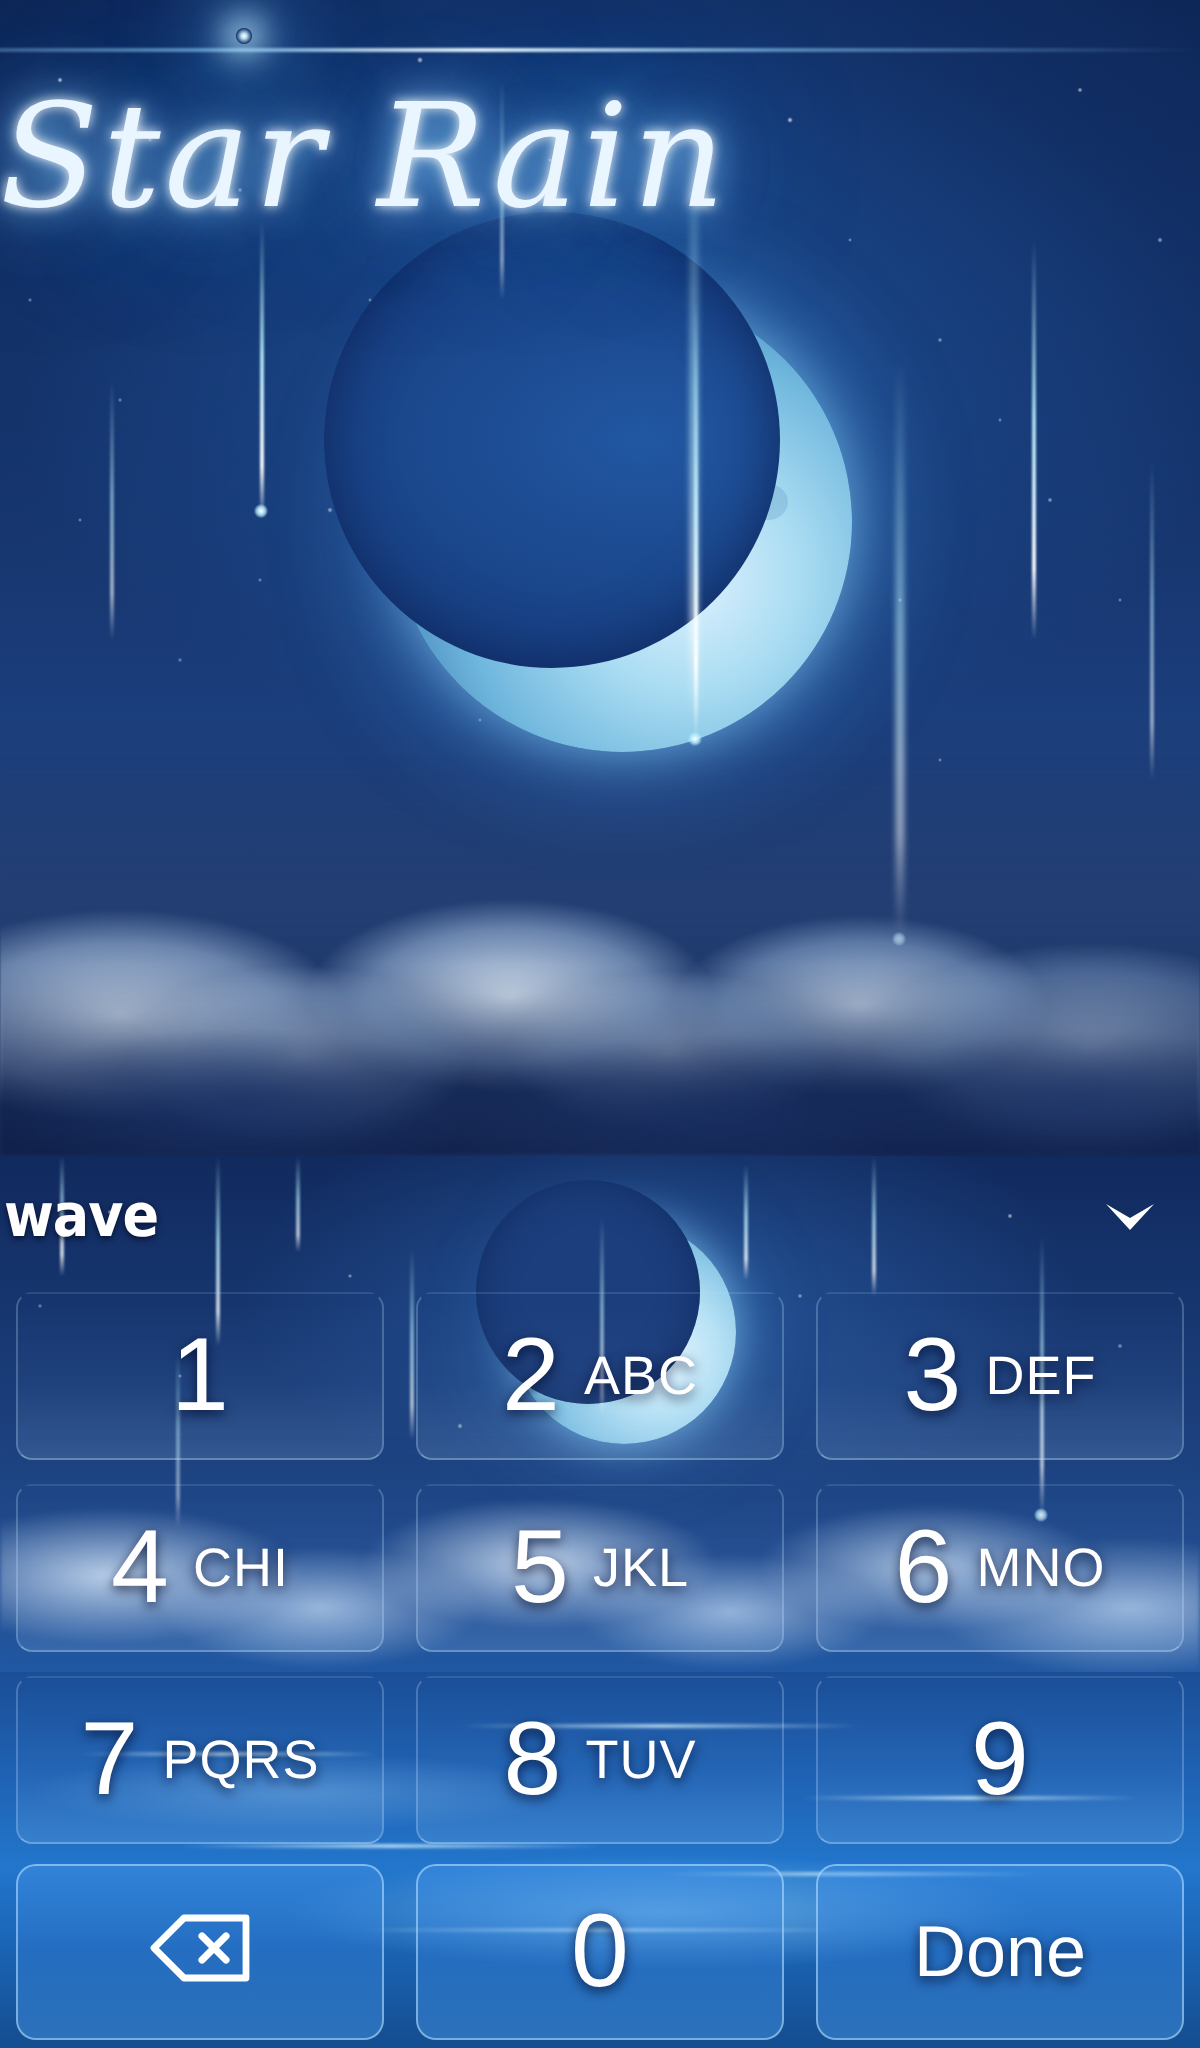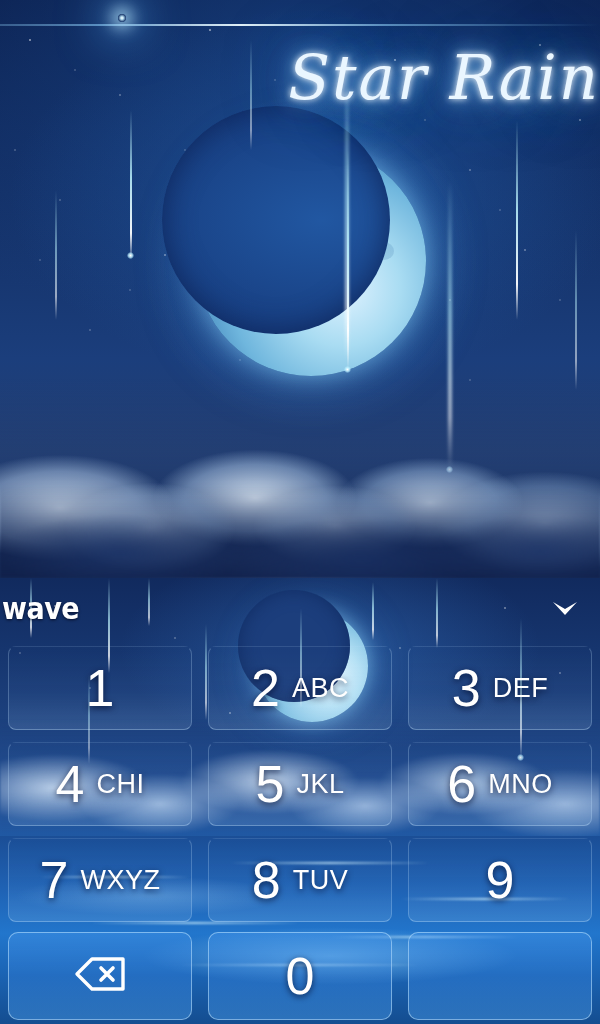--- a/index.html
+++ b/index.html
@@ -120,24 +120,24 @@
       radial-gradient(ellipse 170px 54px at 120px 70px, rgba(28,52,104,.85), rgba(25,48,98,0) 72%),
       radial-gradient(ellipse 190px 58px at 360px 76px, rgba(24,46,96,.9), rgba(22,44,92,0) 72%),
       radial-gradient(ellipse 160px 50px at 540px 68px, rgba(30,54,106,.8), rgba(25,48,98,0) 72%),
       linear-gradient(180deg, rgba(20,40,88,0), rgba(16,32,74,.9));
     filter:blur(1px);
   }
 
   
   .title {
     position:absolute; left:0; top:24px; width:600px; height:120px;
-    text-align:right;
+    text-align:left;
     font-family:"DejaVu Serif", serif;
     font-style:italic;
-    font-size:61px;
+    font-size:72px;
     line-height:108px;
     font-weight:400;
     color:#eaf6ff;
     letter-spacing:2px;
     text-shadow:
       0 0 6px rgba(255,255,255,.95),
       0 0 18px rgba(150,215,255,.9),
       0 0 38px rgba(90,175,255,.75),
       0 0 70px rgba(50,130,230,.55);
     white-space:nowrap;
@@ -389,21 +389,21 @@
           <div class="plate"></div>
           <span class="digit">6</span>
           <span class="letters">MNO</span>
         </div>
       </div>
 
       <div class="key-row">
         <div class="key">
           <div class="plate"></div>
           <span class="digit">7</span>
-          <span class="letters">WXYZ</span>
+          <span class="letters">PQRS</span>
         </div>
         <div class="key">
           <div class="plate"></div>
           <span class="digit">8</span>
           <span class="letters">TUV</span>
         </div>
         <div class="key">
           <div class="plate"></div>
           <span class="digit">9</span>
         </div>
@@ -418,18 +418,19 @@
               <path d="M27 12 L39 24 M39 12 L27 24" stroke="#ffffff" stroke-width="3.6" stroke-linecap="round"></path>
             </svg>
           </span>
         </div>
         <div class="key bright">
           <div class="plate"></div>
           <span class="digit">0</span>
         </div>
         <div class="key bright">
           <div class="plate"></div>
+          <span class="key-label">Done</span>
         </div>
       </div>
 
     </div>
   </div>
 </div>
 
 </body></html>

